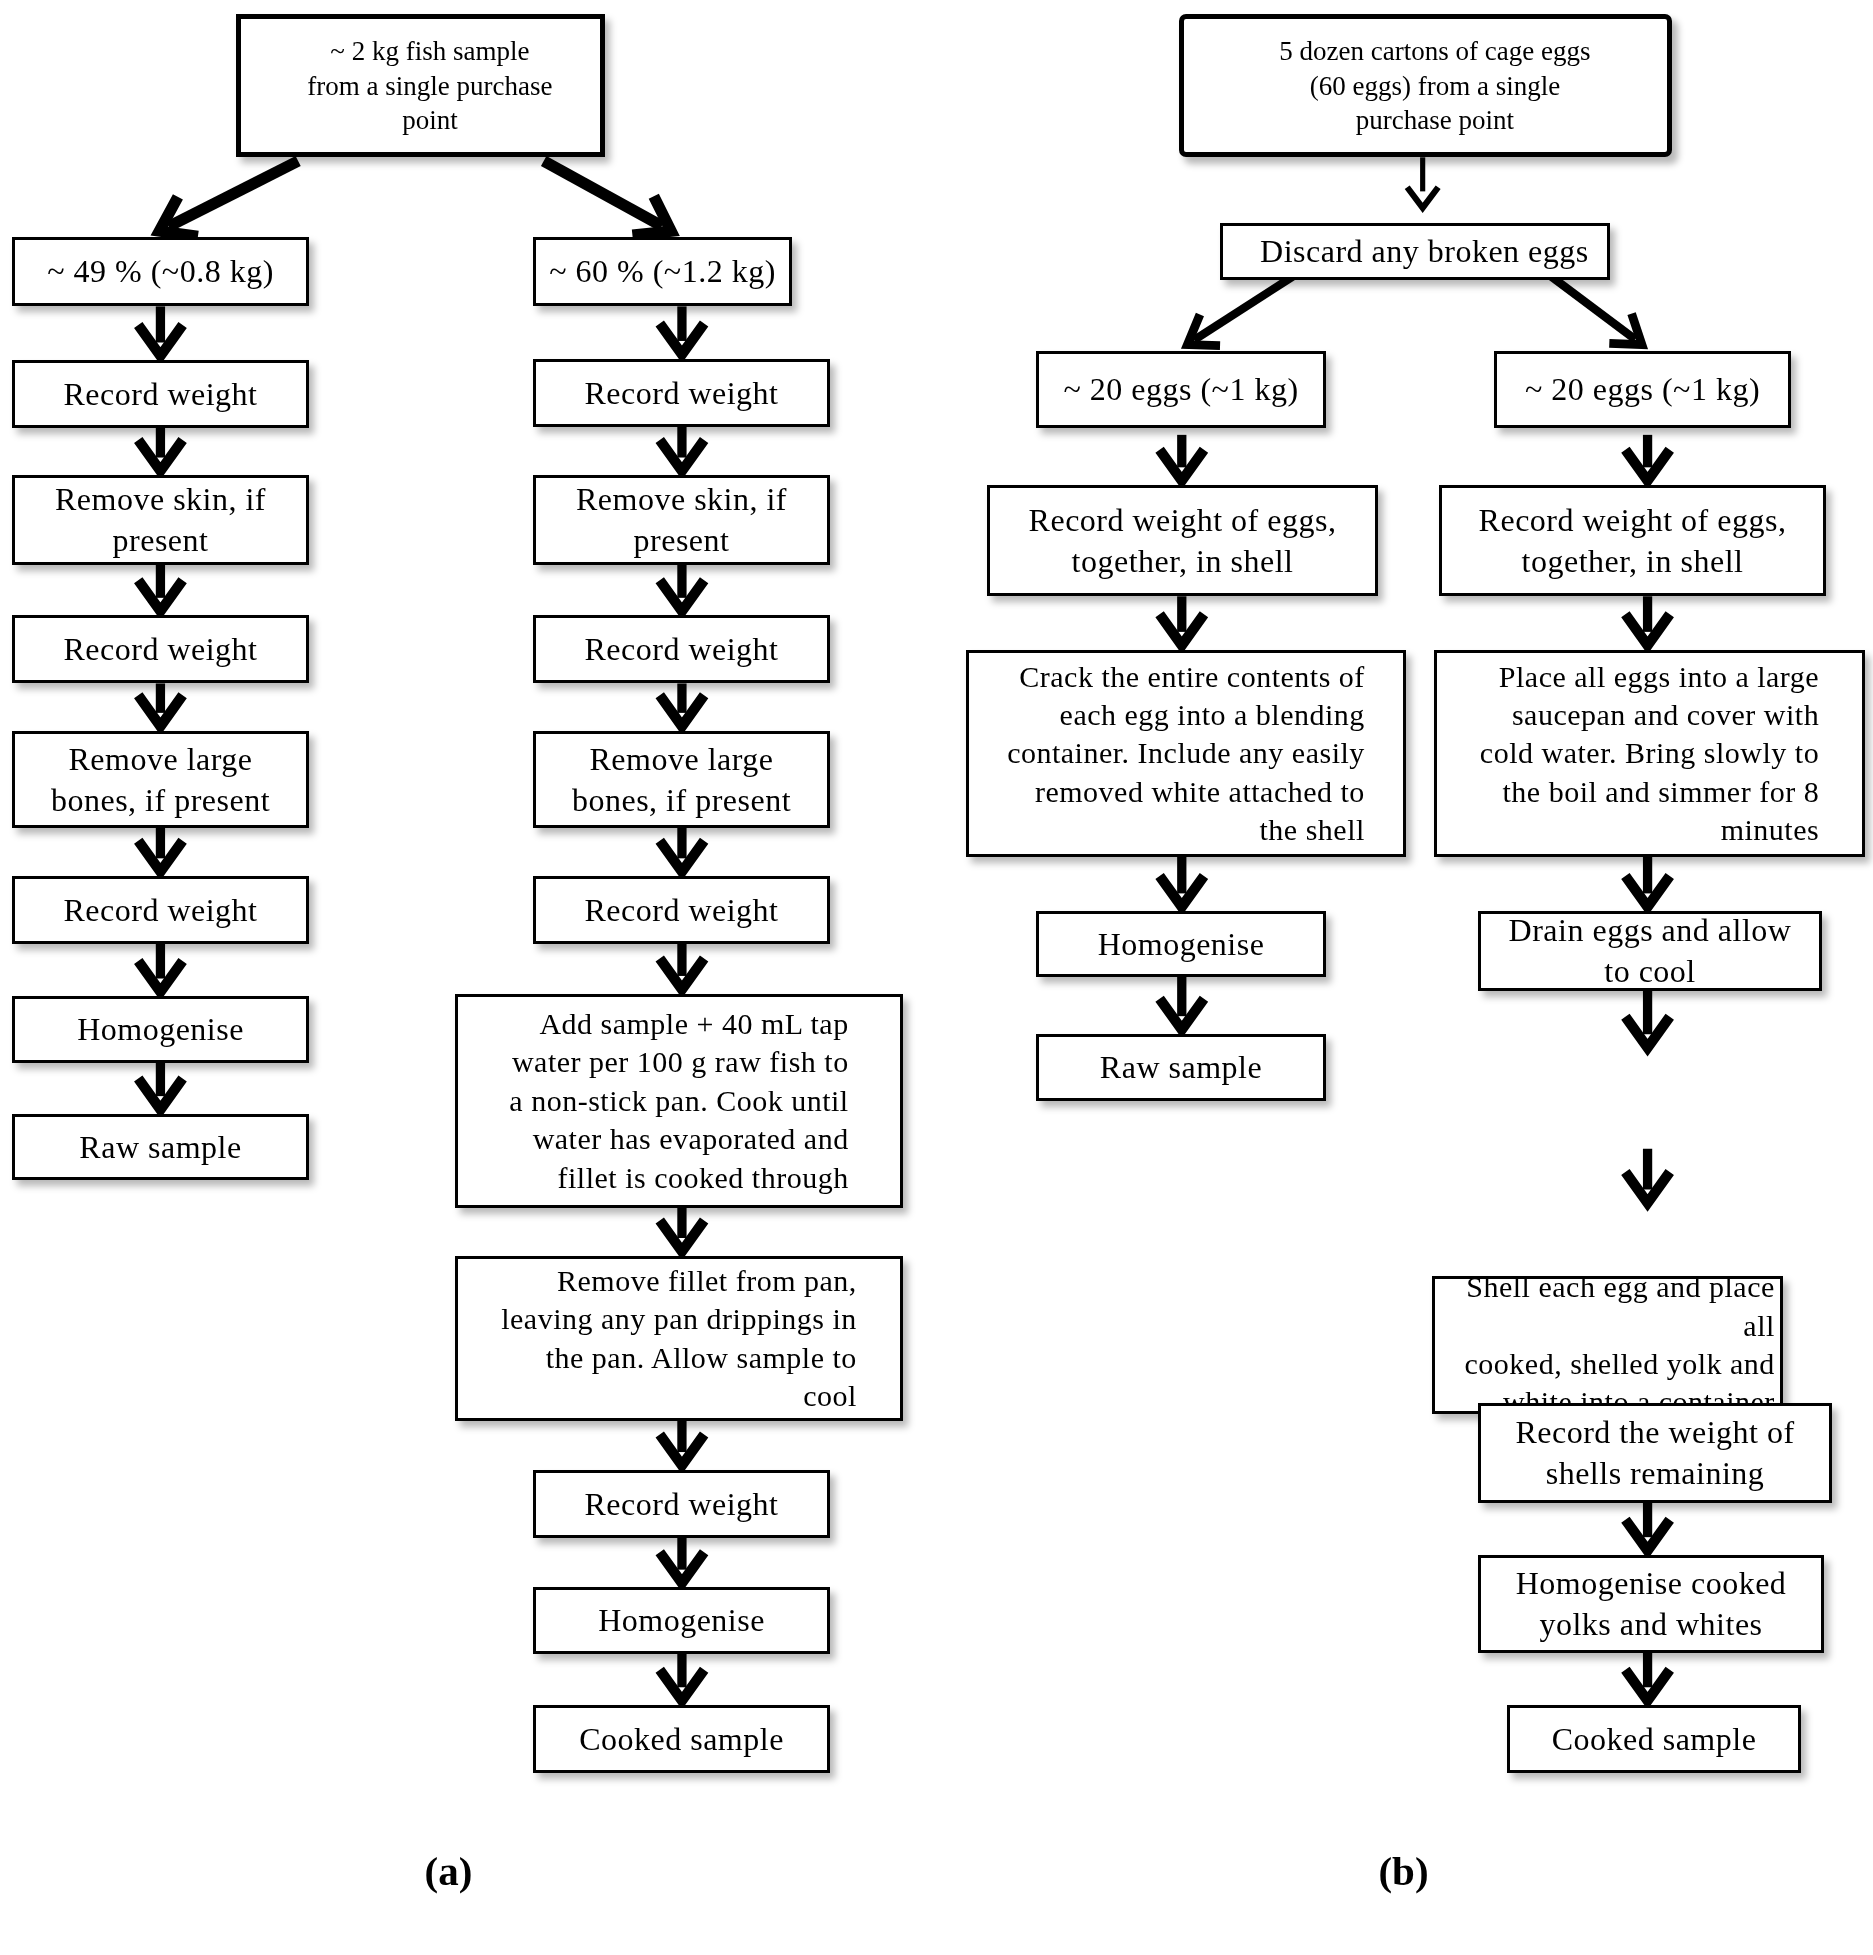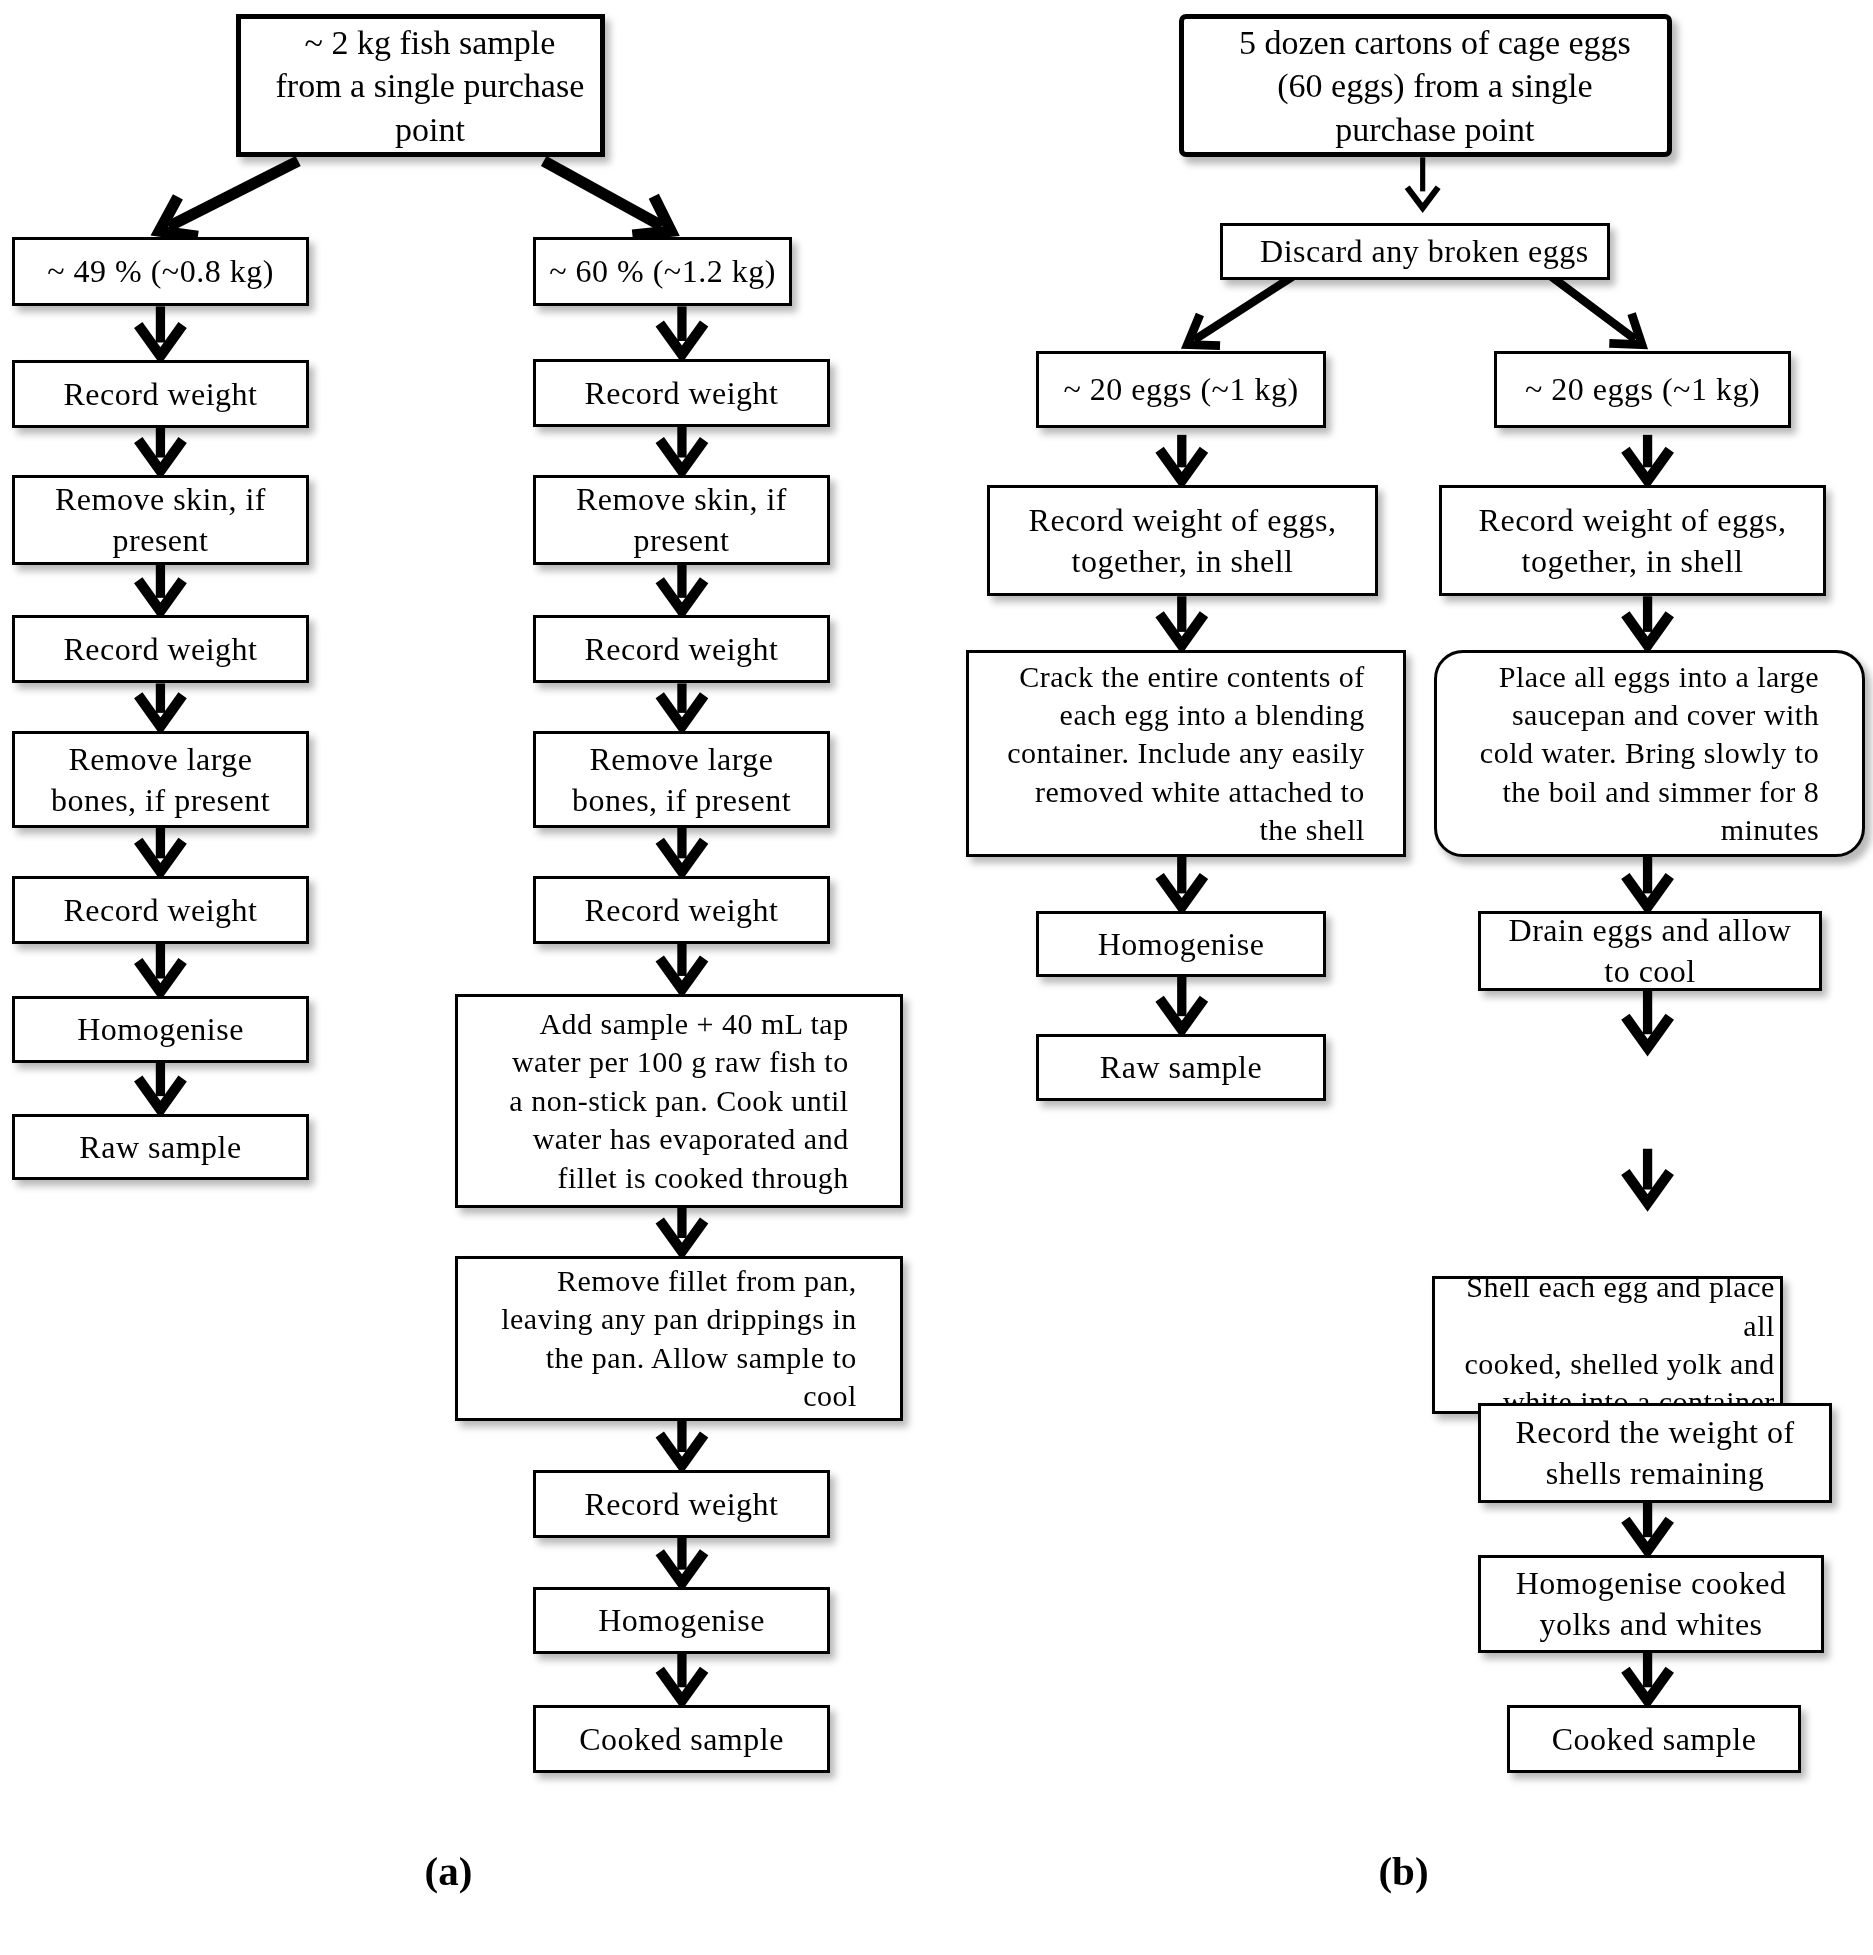--- a/index.html
+++ b/index.html
@@ -17,21 +17,21 @@
     box-shadow:5.2px 6.2px 7.2px rgba(0,0,0,0.28);
     box-sizing:border-box;
     display:flex;align-items:center;justify-content:center;
     text-align:center;
     font-size:32px;
     line-height:1.28;
     letter-spacing:0.5px;
     white-space:pre-line;
     padding:3.1px 5.2px;
   }
-  .topbox{border-width:5.7px;font-size:34px;letter-spacing:0;padding-left:24px;}
+  .topbox{border-width:5.7px;font-size:27px;letter-spacing:0;padding-left:24px;}
   .dense{font-size:30px;text-align:right;}
   .panel-label{
     position:absolute;
     font-size:41px;font-weight:bold;
     text-align:center;width:93px;line-height:1;
     letter-spacing:0;
   }
   #arrows{position:absolute;left:0;top:0;}
   #arrows line,#arrows path{stroke:#000000;fill:none;}
   #arrows .sh{stroke-width:18px;}
@@ -242,21 +242,21 @@
 each egg into a blending
 container. Include any easily
 removed white attached to
 the shell</div>
   <div class="box" style="left:1036px;top:911px;width:290px;height:66px;">Homogenise</div>
   <div class="box" style="left:1036px;top:1034px;width:290px;height:67px;">Raw sample</div>
 
   <div class="box" style="left:1494px;top:351px;width:297px;height:77px;">~ 20 eggs (~1 kg)</div>
   <div class="box" style="left:1439px;top:485px;width:387px;height:111px;">Record weight of eggs,
 together, in shell</div>
-  <div class="box dense" style="left:1434px;top:650px;width:431px;height:207px;border-radius:29px;">Place all eggs into a large
+  <div class="box dense" style="left:1434px;top:650px;width:431px;height:207px;">Place all eggs into a large
 saucepan and cover with
 cold water. Bring slowly to
 the boil and simmer for 8
 minutes</div>
   <div class="box" style="left:1478px;top:911px;width:344px;height:80px;">Drain eggs and allow
 to cool</div>
   <div class="box dense" style="left:1432px;top:1276px;width:351px;height:138px;">Shell each egg and place all
 cooked, shelled yolk and
 white into a container</div>
   <div class="box" style="left:1478px;top:1403px;width:354px;height:100px;">Record the weight of

